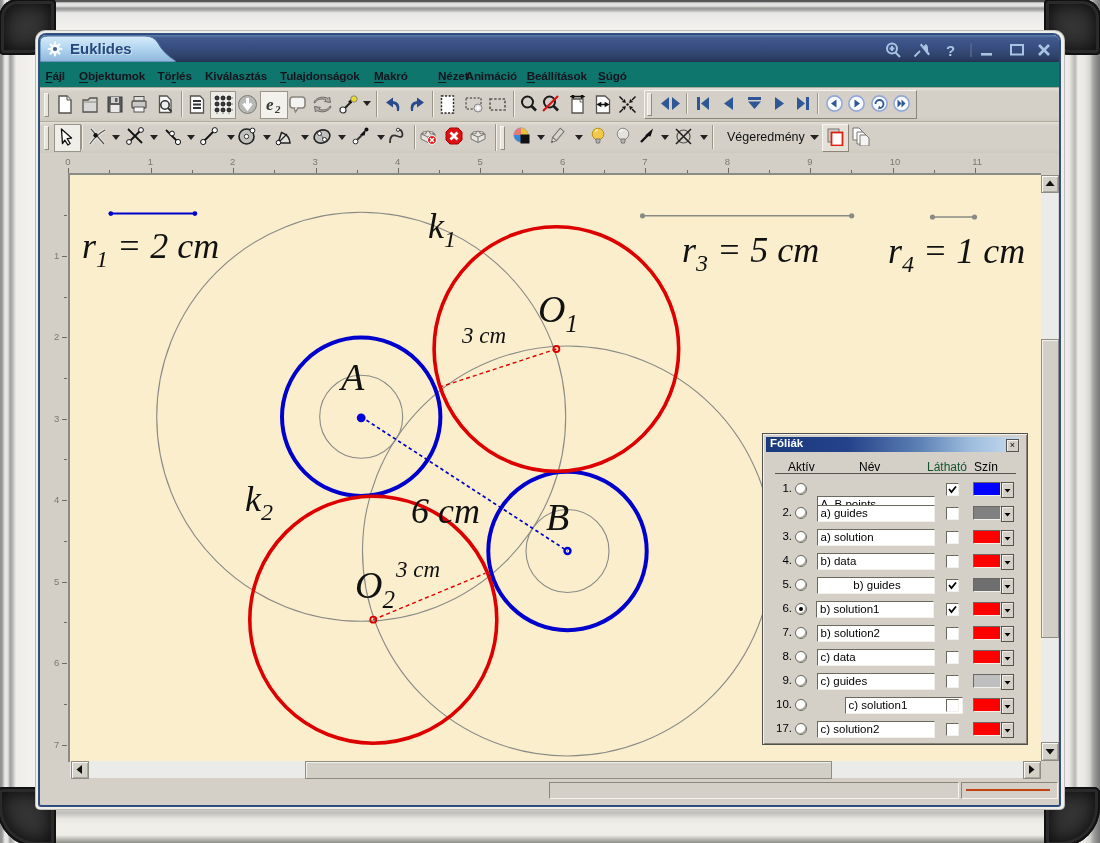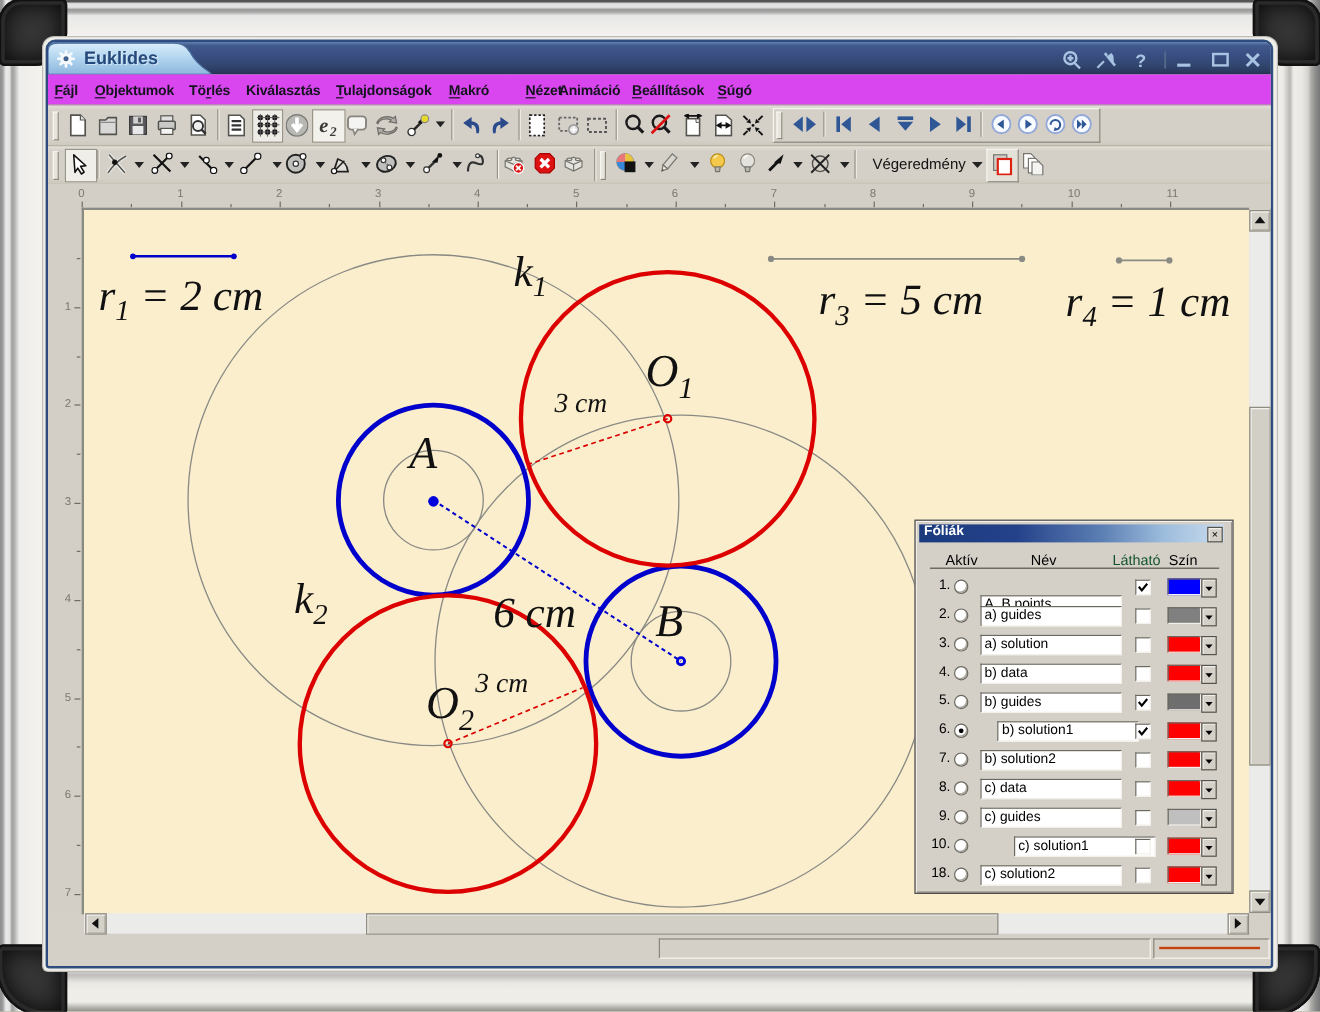--- a/index.html
+++ b/index.html
@@ -8,21 +8,21 @@
 #frame-left{left:0;top:0;width:36px;height:843px;background:linear-gradient(90deg,#8f8f8f 0,#989898 2px,#eaeaea 5px,#e2e2e0 8px,#a0a0a0 10px,#b0b0ae 12px,#ededeb 16px,#f0efeb 24px,#f4f3ef 36px);}
 #frame-right{left:1064px;top:0;width:36px;height:843px;background:linear-gradient(90deg,#efeeea 0,#ecebe7 5px,#c9c8c4 9px,#b8b7b3 11px,#eeede9 14px,#e9e8e4 21px,#d4d3cf 26px,#a8a8a3 29px,#8f8f8f 32px,#777 36px);}
 .corner{background:#353535;box-shadow:inset 0 0 0 2px #111, inset 0 0 0 5px #2a2a2a, inset 0 0 18px 6px #0a0a0a;}
 #c-tl{left:-1px;top:-1px;width:57px;height:56px;border-radius:19px 5px 27px 5px;}
 #c-tr{left:1044px;top:-1px;width:57px;height:56px;border-radius:5px 19px 5px 27px;}
 #c-bl{left:-3px;top:787px;width:59px;height:60px;border-radius:6px 22px 6px 40px;}
 #c-br{left:1044px;top:787px;width:56px;height:60px;border-radius:22px 6px 40px 6px;}
 #win{left:36px;top:31px;width:1028px;height:778px;border-radius:9px 9px 4px 4px;background:#efeee9;box-shadow:0 0 0 1px #bdbcb8;}
 #winin{left:3px;top:3px;width:1018.5px;height:770px;border:1px solid #2a4a80;border-radius:7px 7px 2px 2px;background:#d4d0c8;overflow:hidden;box-shadow:0 0 0 1px #33517e;}
 #titlebar{left:0;top:0;width:1020px;height:27px;background:linear-gradient(#6080b0 0,#42598c 3px,#3a5085 10px,#32466f 19px,#293a5e 25px,#223150 27px);}
-#menubar{left:0;top:27px;width:1020px;height:25px;background:#d946ef;border-bottom:1px solid #aeaa9e;}
+#menubar{left:0;top:27px;width:1020px;height:25px;background:#0f766e;border-bottom:1px solid #aeaa9e;}
 .mi{position:absolute;top:7px;font-size:11.7px;font-weight:700;color:#14141e;letter-spacing:-0.15px;}
 .mi u{text-decoration-thickness:1px;text-underline-offset:2px;}
 #toolbar1{left:0;top:53px;width:1020px;height:33px;background:linear-gradient(#e2dfd6 0,#d4d0c8 4px,#d4d0c8 29px,#cdc9bc 33px);border-bottom:1px solid #b2aea2;}
 #toolbar2{left:0;top:87px;width:1020px;height:31px;background:linear-gradient(#e2dfd6 0,#d4d0c8 4px,#d4d0c8 27px,#cdc9bc 31px);border-bottom:1px solid #b2aea2;}
 .grip{position:absolute;width:3px;background:#e8e5dc;border:1px solid;border-color:#f8f6f0 #8f8b7f #8f8b7f #f8f6f0;}
 .tsep{position:absolute;width:1px;background:#9a968a;box-shadow:1px 0 0 #f2f0e9;}
 .ticon{position:absolute;}
 .press{position:absolute;background:#eeece6;border:1px solid #999588;}
 .rgroup{position:absolute;border:1px solid;border-color:#f6f4ee #8a867a #8a867a #f6f4ee;background:#d4d0c8;}
 #rulerh{left:0;top:118px;width:1020px;height:20px;background:#d3cfc7;}
@@ -630,37 +630,37 @@
 <div class="fname" style="left:53.5px;top:119.0px;width:113px;">b) data</div>
 <div class="fchk" style="left:183px;top:121.0px;"></div>
 <div class="fsw" style="left:210px;top:120.5px;background:#ff0000;"></div>
 <div class="fdd" style="left:238px;top:120.0px;">
             <svg width="11" height="14" viewBox="0 0 11 14">
               <path d="M2.5,6 L8.5,6 L5.5,9.5 Z" fill="#000"></path>
             </svg>
           </div>
 <div class="fnum" style="left:7px;top:144.5px;">5.</div>
 <div class="frad" style="left:32px;top:145.5px;"></div>
-<div class="fname" style="left:53.5px;top:143.0px;width:113px;">b) guides</div>
+<div class="fname" style="left:53.5px;top:143.0px;width:113px;text-align:center;">b) guides</div>
 <div class="fchk" style="left:183px;top:145.0px;">
             <svg width="11" height="11" viewBox="0 0 11 11">
               <path d="M2,5 L4.5,8 L9,2.5" stroke="#000" stroke-width="1.8" fill="none"></path>
             </svg>
           </div>
 <div class="fsw" style="left:210px;top:144.5px;background:#6e6e6e;"></div>
 <div class="fdd" style="left:238px;top:144.0px;">
             <svg width="11" height="14" viewBox="0 0 11 14">
               <path d="M2.5,6 L8.5,6 L5.5,9.5 Z" fill="#000"></path>
             </svg>
           </div>
 <div class="fnum" style="left:7px;top:168.5px;">6.</div>
 <div class="frad" style="left:32px;top:169.5px;">
             <div class="abs" style="left:3px;top:3px;width:4px;height:4px;border-radius:50%;background:#000"></div>
           </div>
-<div class="fname" style="left:68px;top:167.0px;width:113px;">b) solution1</div>
+<div class="fname" style="left:53px;top:167.0px;width:113px;">b) solution1</div>
 <div class="fchk" style="left:183px;top:169.0px;">
             <svg width="11" height="11" viewBox="0 0 11 11">
               <path d="M2,5 L4.5,8 L9,2.5" stroke="#000" stroke-width="1.8" fill="none"></path>
             </svg>
           </div>
 <div class="fsw" style="left:210px;top:168.5px;background:#ff0000;"></div>
 <div class="fdd" style="left:238px;top:168.0px;">
             <svg width="11" height="14" viewBox="0 0 11 14">
               <path d="M2.5,6 L8.5,6 L5.5,9.5 Z" fill="#000"></path>
             </svg>
@@ -698,21 +698,21 @@
 <div class="fnum" style="left:7px;top:264.5px;">10.</div>
 <div class="frad" style="left:32px;top:265.5px;"></div>
 <div class="fname" style="left:53.5px;top:263.0px;width:113px;margin-left:28px;">c) solution1</div>
 <div class="fchk" style="left:183px;top:265.0px;"></div>
 <div class="fsw" style="left:210px;top:264.5px;background:#ff0000;"></div>
 <div class="fdd" style="left:238px;top:264.0px;">
             <svg width="11" height="14" viewBox="0 0 11 14">
               <path d="M2.5,6 L8.5,6 L5.5,9.5 Z" fill="#000"></path>
             </svg>
           </div>
-<div class="fnum" style="left:7px;top:288.5px;">18.</div>
+<div class="fnum" style="left:7px;top:288.5px;">17.</div>
 <div class="frad" style="left:32px;top:289.5px;"></div>
 <div class="fname" style="left:53.5px;top:287.0px;width:113px;">c) solution2</div>
 <div class="fchk" style="left:183px;top:289.0px;"></div>
 <div class="fsw" style="left:210px;top:288.5px;background:#ff0000;"></div>
 <div class="fdd" style="left:238px;top:288.0px;">
             <svg width="11" height="14" viewBox="0 0 11 14">
               <path d="M2.5,6 L8.5,6 L5.5,9.5 Z" fill="#000"></path>
             </svg>
           </div>
 </div>

